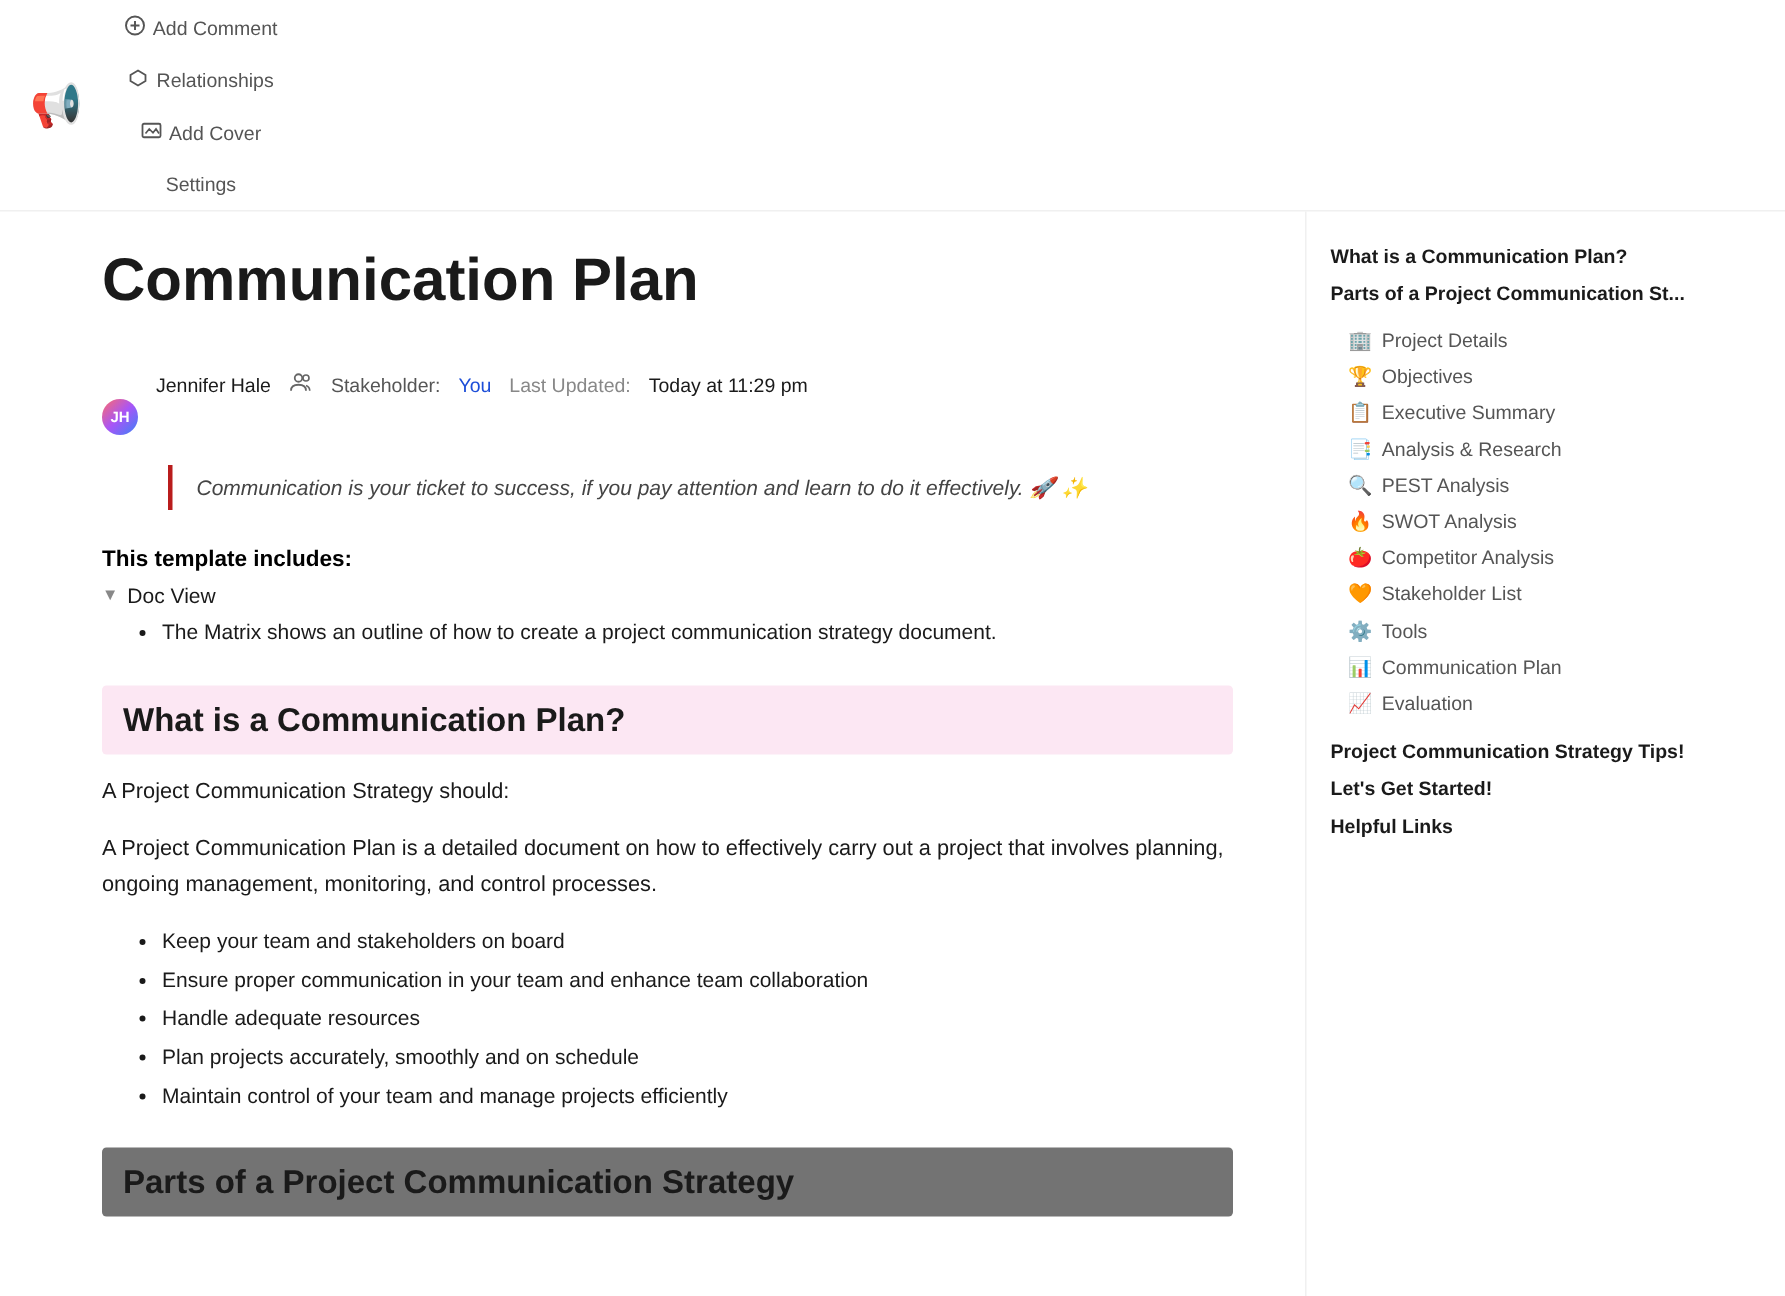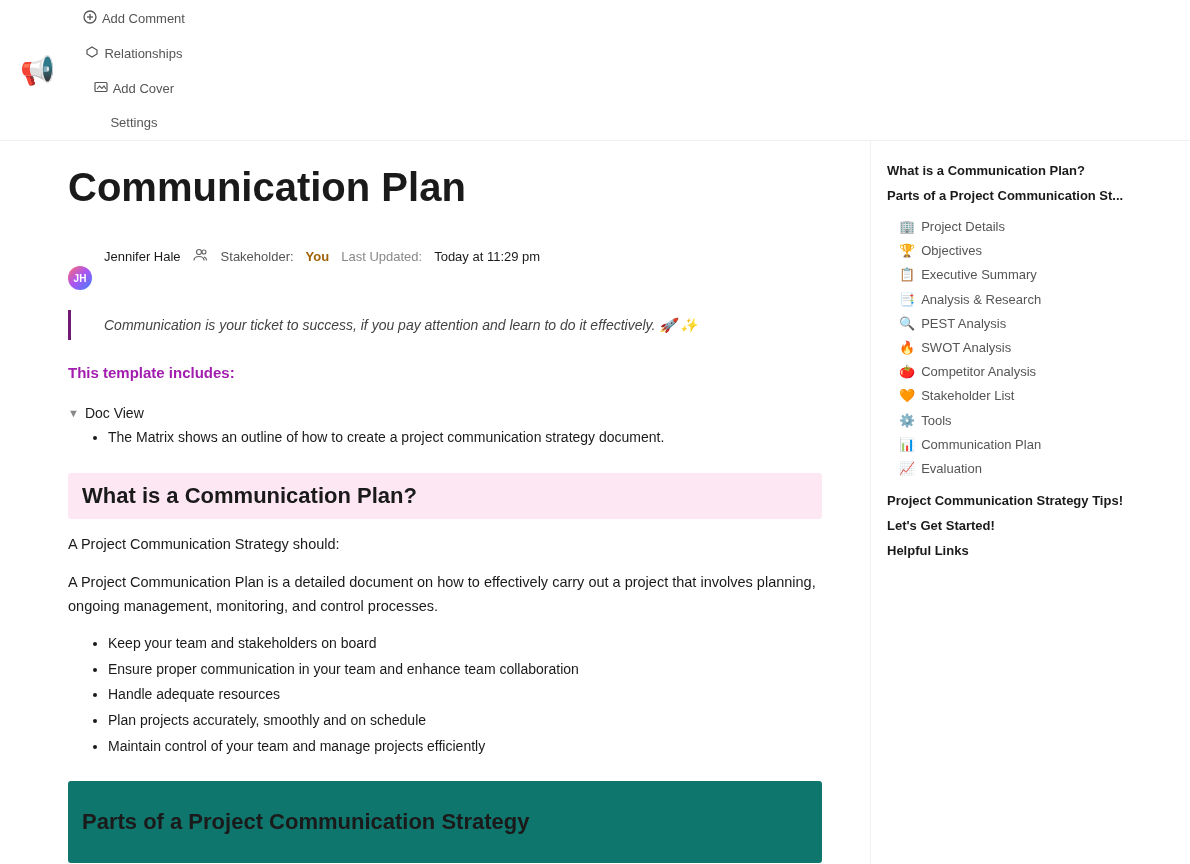--- a/index.html
+++ b/index.html
@@ -93,50 +93,50 @@
       color: #1a1a1a;
       font-weight: 500;
     }
     .contributors-icon {
       font-size: 15px;
     }
     .contributors-label {
       color: #555;
     }
     .contributors-value {
-      color: #a16207;
-      font-weight: bold;
+      color: #1d4ed8;
     }
     .last-updated {
       color: #888;
     }
     .last-updated-time {
       color: #1a1a1a;
     }
 
     
     .quote-block {
-      border-left: 3px solid #701a75;
-      padding: 4px 33px;
+      border-left: 3px solid #b91c1c;
+      padding: 4px 16px;
       margin-bottom: 24px;
       font-style: italic;
       color: #444;
       font-size: 14px;
       line-height: 1.6;
+      margin-left: 44px;
     }
 
     
     .template-section {
       margin-bottom: 8px;
     }
     .template-heading {
       font-size: 15px;
       font-weight: 600;
-      margin-bottom: 24px;
-      color: #a21caf;
+      margin-bottom: 8px;
+      color: #000000;
     }
     .toggle-row {
       display: flex;
       align-items: center;
       gap: 6px;
       margin-bottom: 6px;
       cursor: pointer;
     }
     .toggle-arrow {
       font-size: 11px;
@@ -163,22 +163,22 @@
       background: #fce7f3;
       padding: 10px 14px;
       font-size: 22px;
       font-weight: 700;
       color: #1a1a1a;
       margin-bottom: 14px;
       margin-top: 24px;
       border-radius: 3px;
     }
     .section-heading-purple {
-      background: #0f766e;
-      padding: 28px 14px;
+      background: #737373;
+      padding: 10px 14px;
       font-size: 22px;
       font-weight: 700;
       color: #1a1a1a;
       margin-bottom: 14px;
       margin-top: 24px;
       border-radius: 3px;
     }
 
     .body-text {
       font-size: 14.5px;

